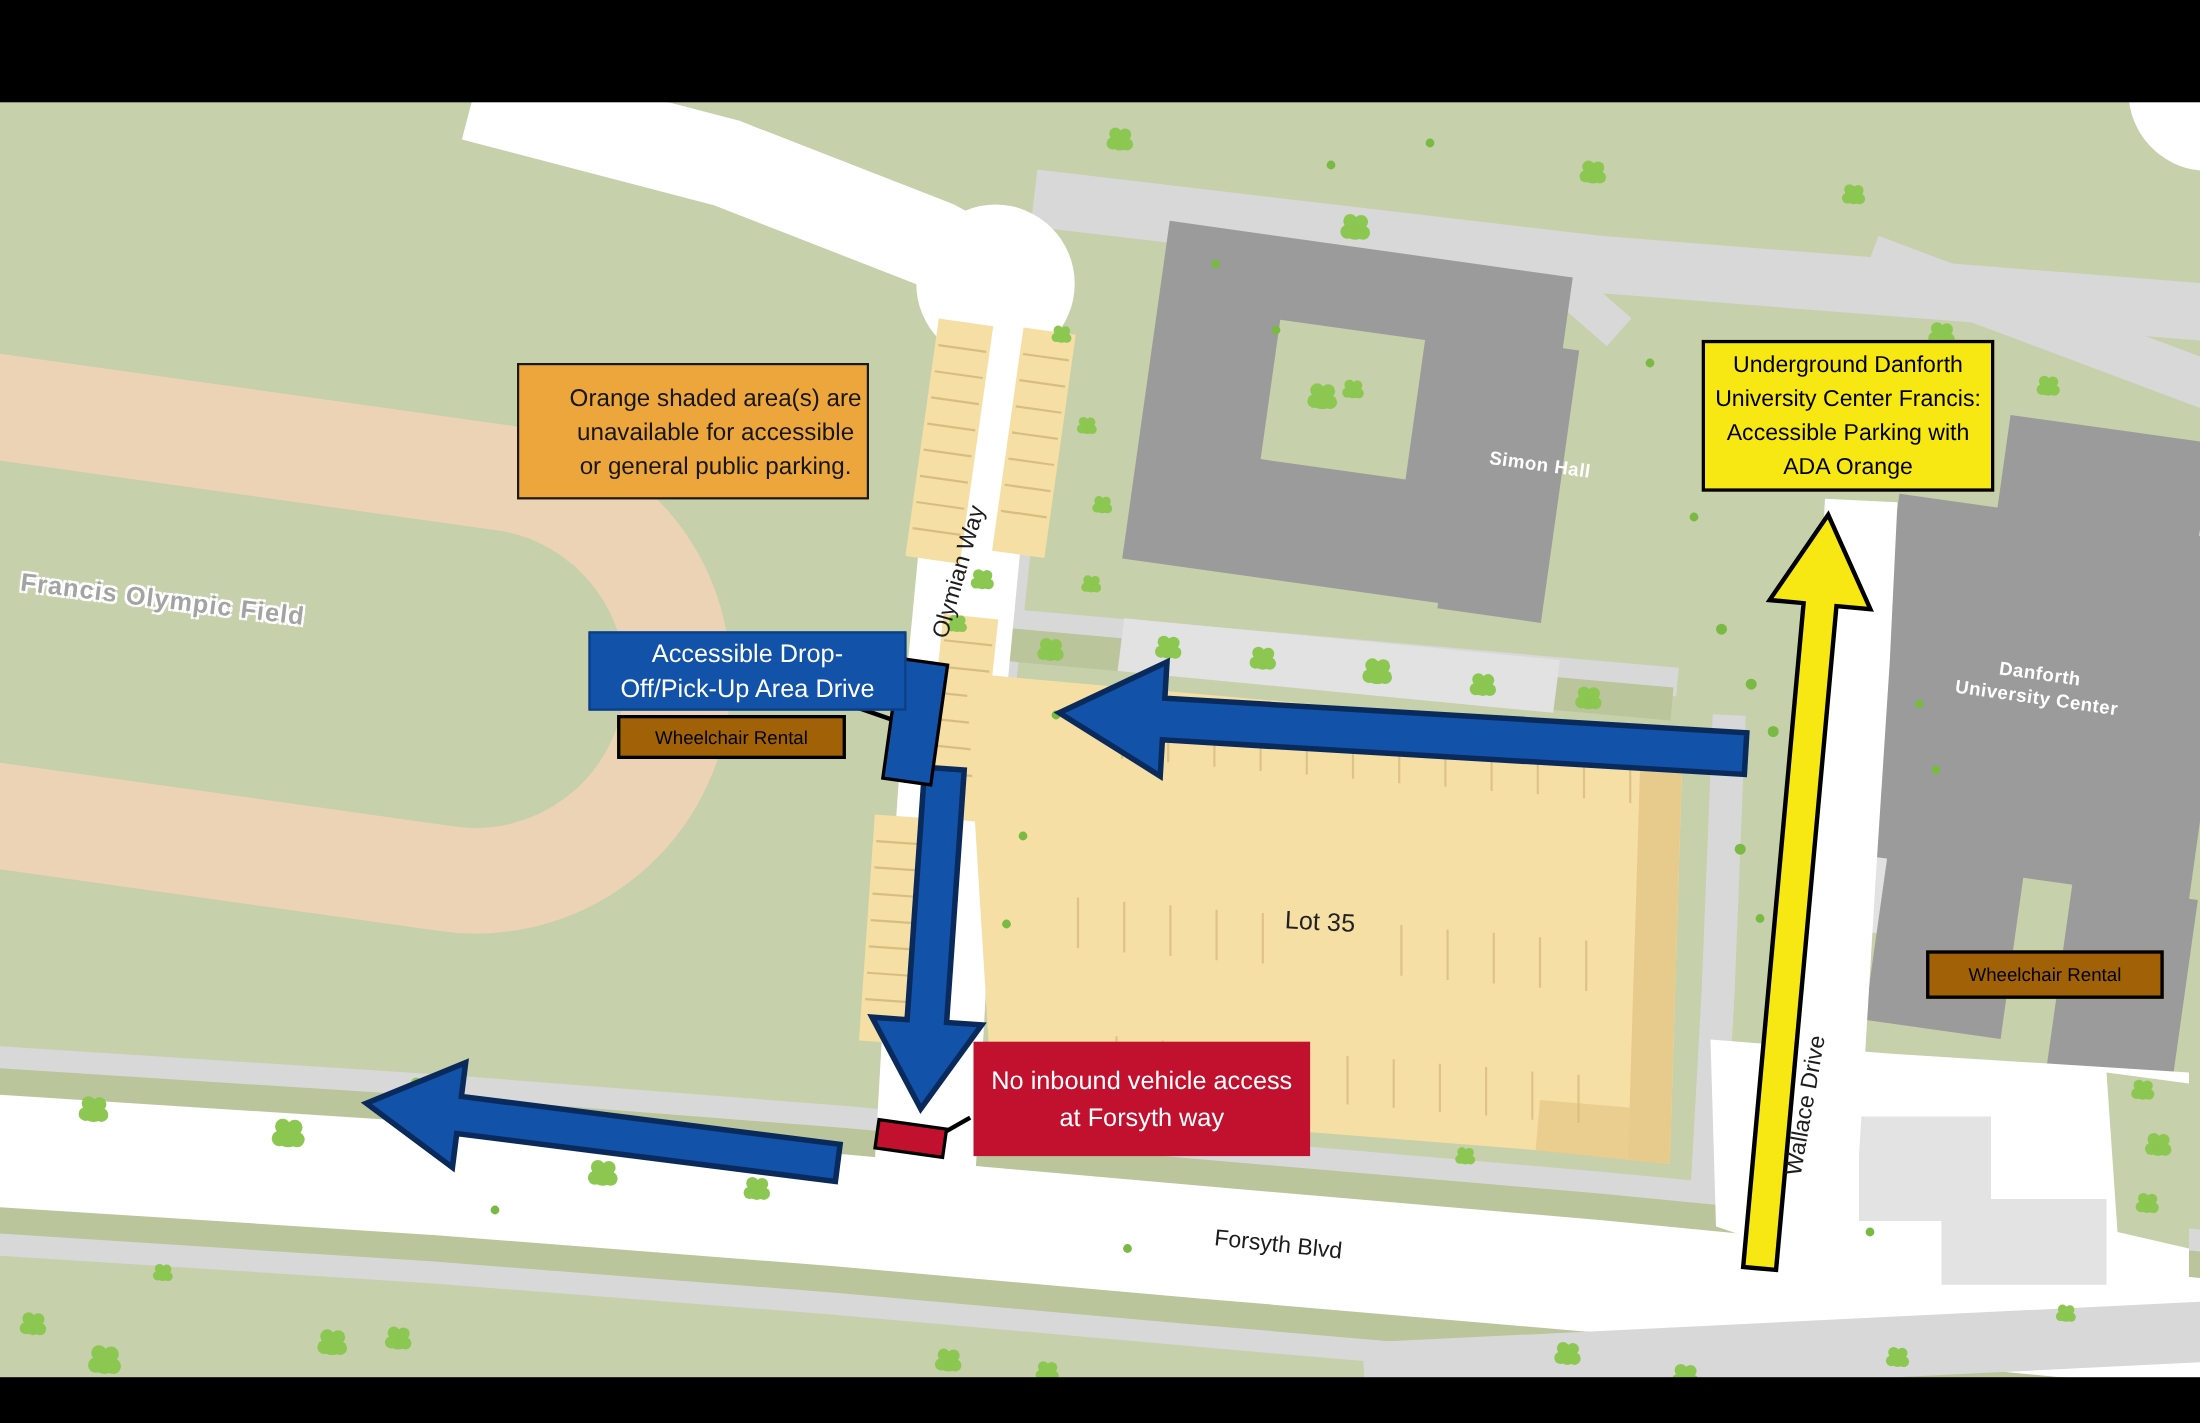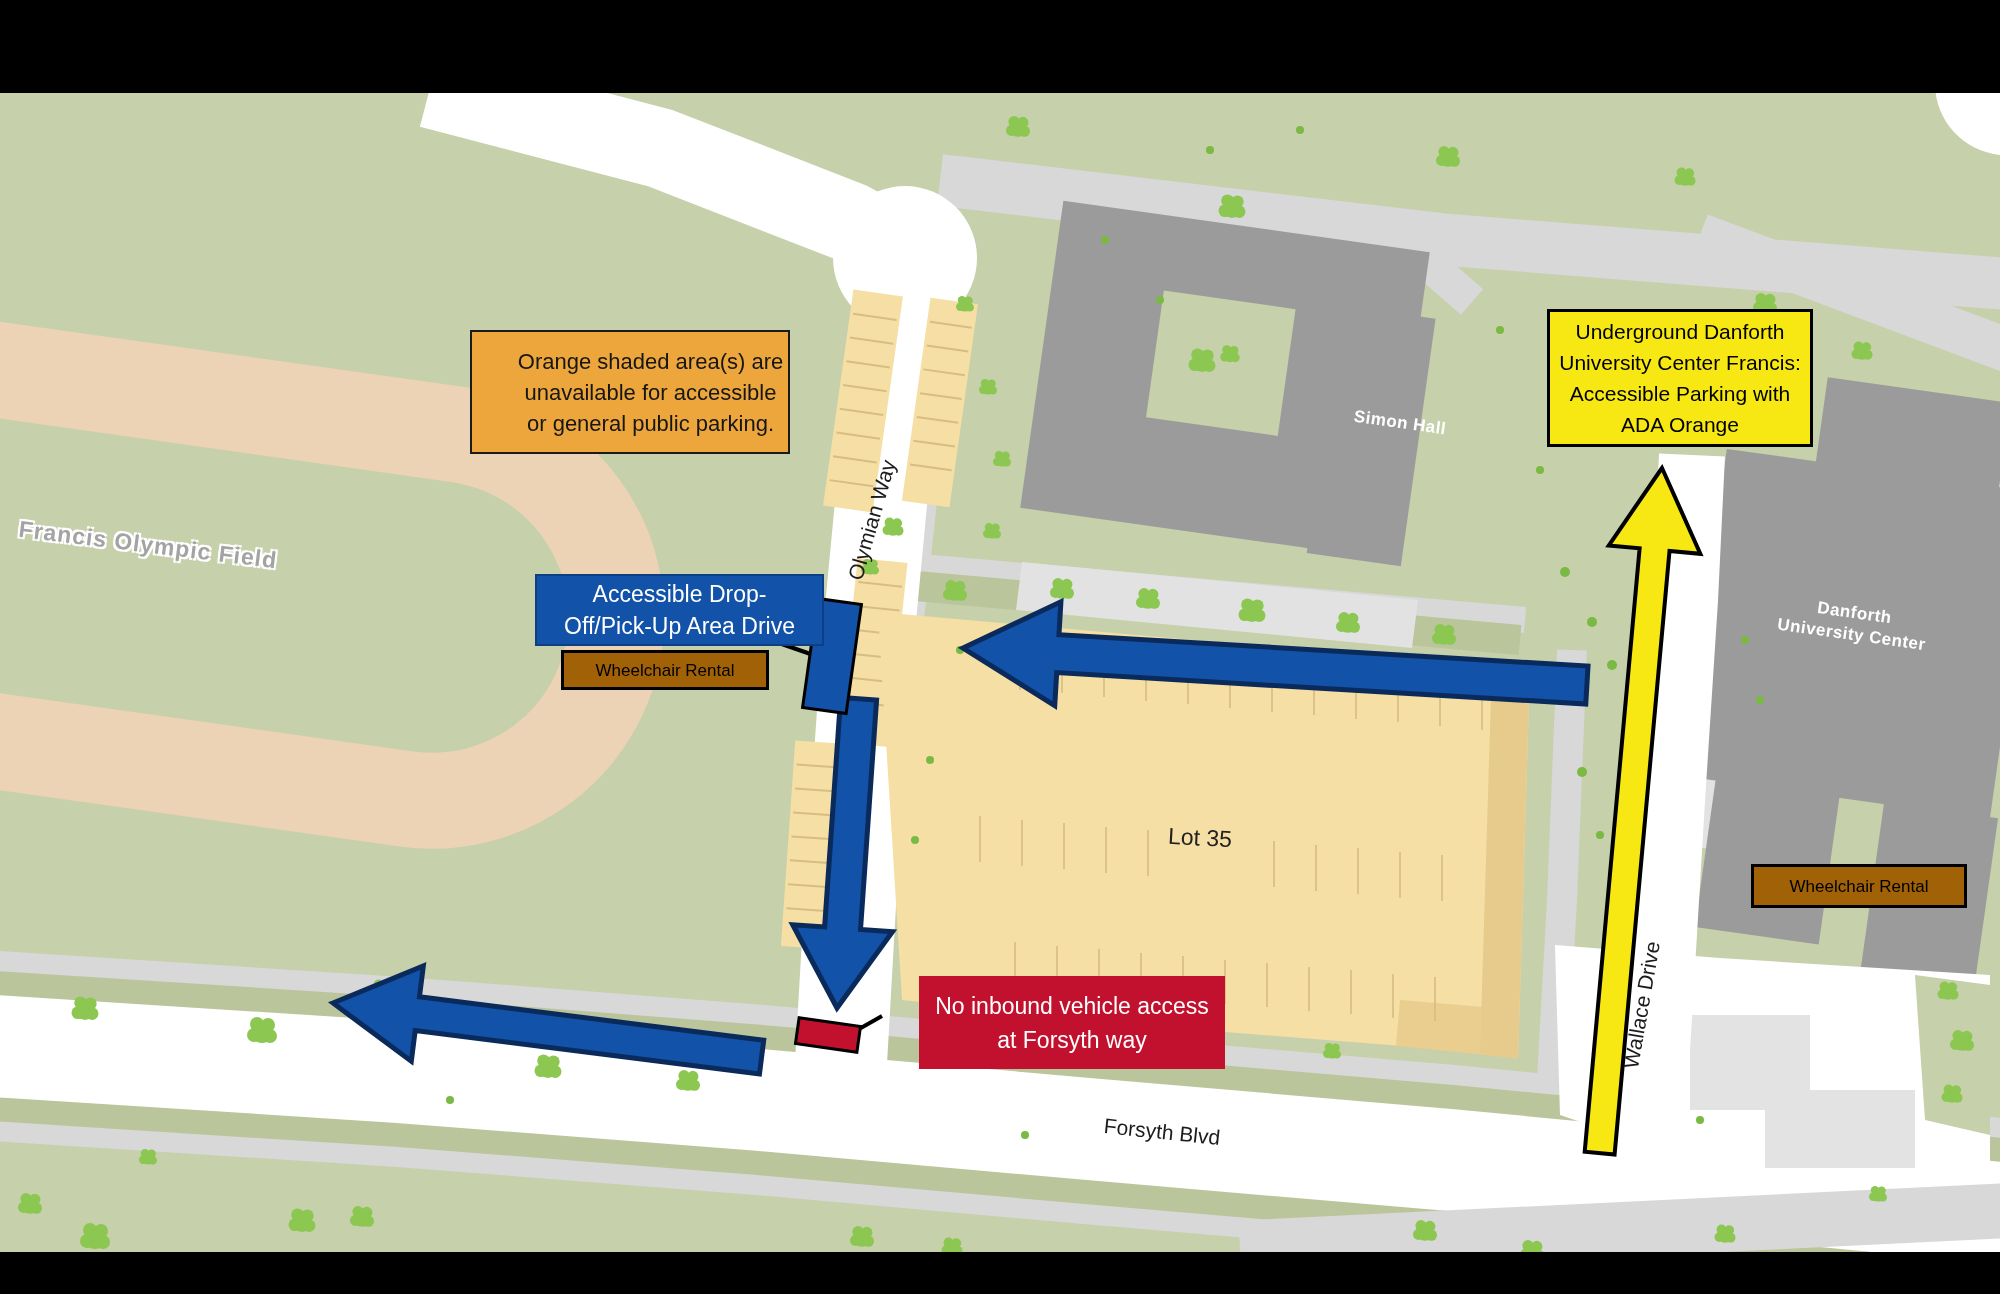--- a/index.html
+++ b/index.html
@@ -249,21 +249,21 @@
   <span class="ln">Wheelchair Rental</span>
 </div>
 
 <div class="box box-yellow-lg" style="left:1547px;top:309px;width:266px;height:138px;">
   <span class="ln">Underground Danforth</span>
   <span class="ln">University Center Francis:</span>
   <span class="ln">Accessible Parking with</span>
   <span class="ln">ADA Orange</span>
 </div>
 
-<div class="box box-red" style="left:919px;top:947px;width:306px;height:93px;margin-top:29px;">
+<div class="box box-red" style="left:885px;top:947px;width:306px;height:104px;">
   <span class="ln">No inbound vehicle access</span>
   <span class="ln">at Forsyth way</span>
 </div>
 
 <div class="box box-yellow" style="left:1751px;top:864px;width:216px;height:44px;">
   <span class="ln">Wheelchair Rental</span>
 </div>
 
 </div>
 

